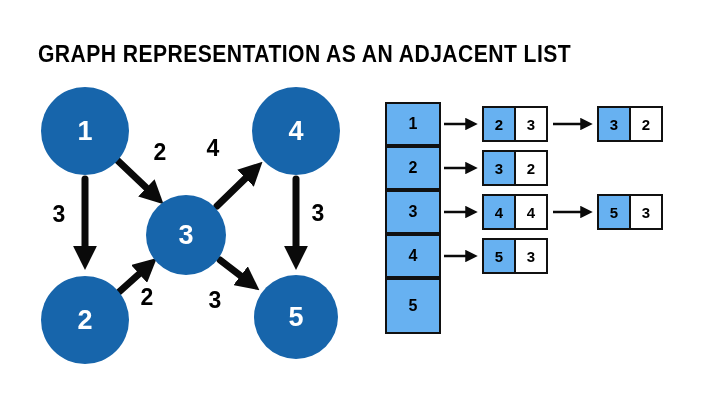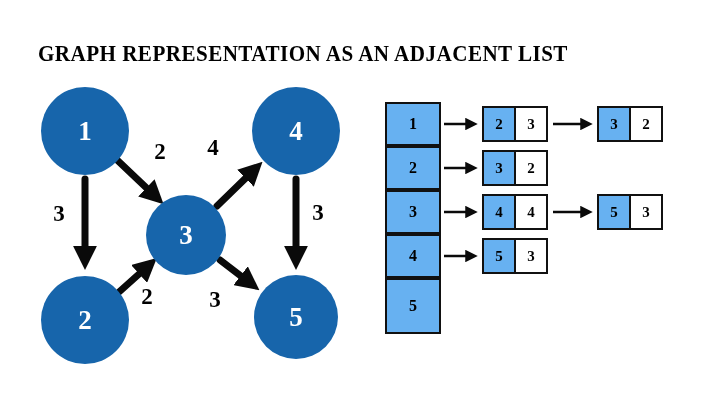--- a/index.html
+++ b/index.html
@@ -1,18 +1,18 @@
 <!DOCTYPE html>
 <html><head>
 <meta charset="utf-8">
 <style>
   html,body{margin:0;padding:0;background:#fff;}
   .stage{
     position:relative;width:720px;height:405px;background:#ffffff;
-    font-family:Liberation Serif, serif;overflow:hidden;
+    font-family:Liberation Sans, sans-serif;overflow:hidden;
   }
   .title{
     position:absolute;left:38px;top:40px;margin:0;
     font-size:24px;font-weight:900;color:#000;letter-spacing:.5px;
     transform:scaleX(.88);transform-origin:left top;white-space:nowrap;
   }
   .node{
     position:absolute;border-radius:50%;background:#1765ab;
     color:#fff;font-weight:bold;font-size:27px;
     display:flex;align-items:center;justify-content:center;

